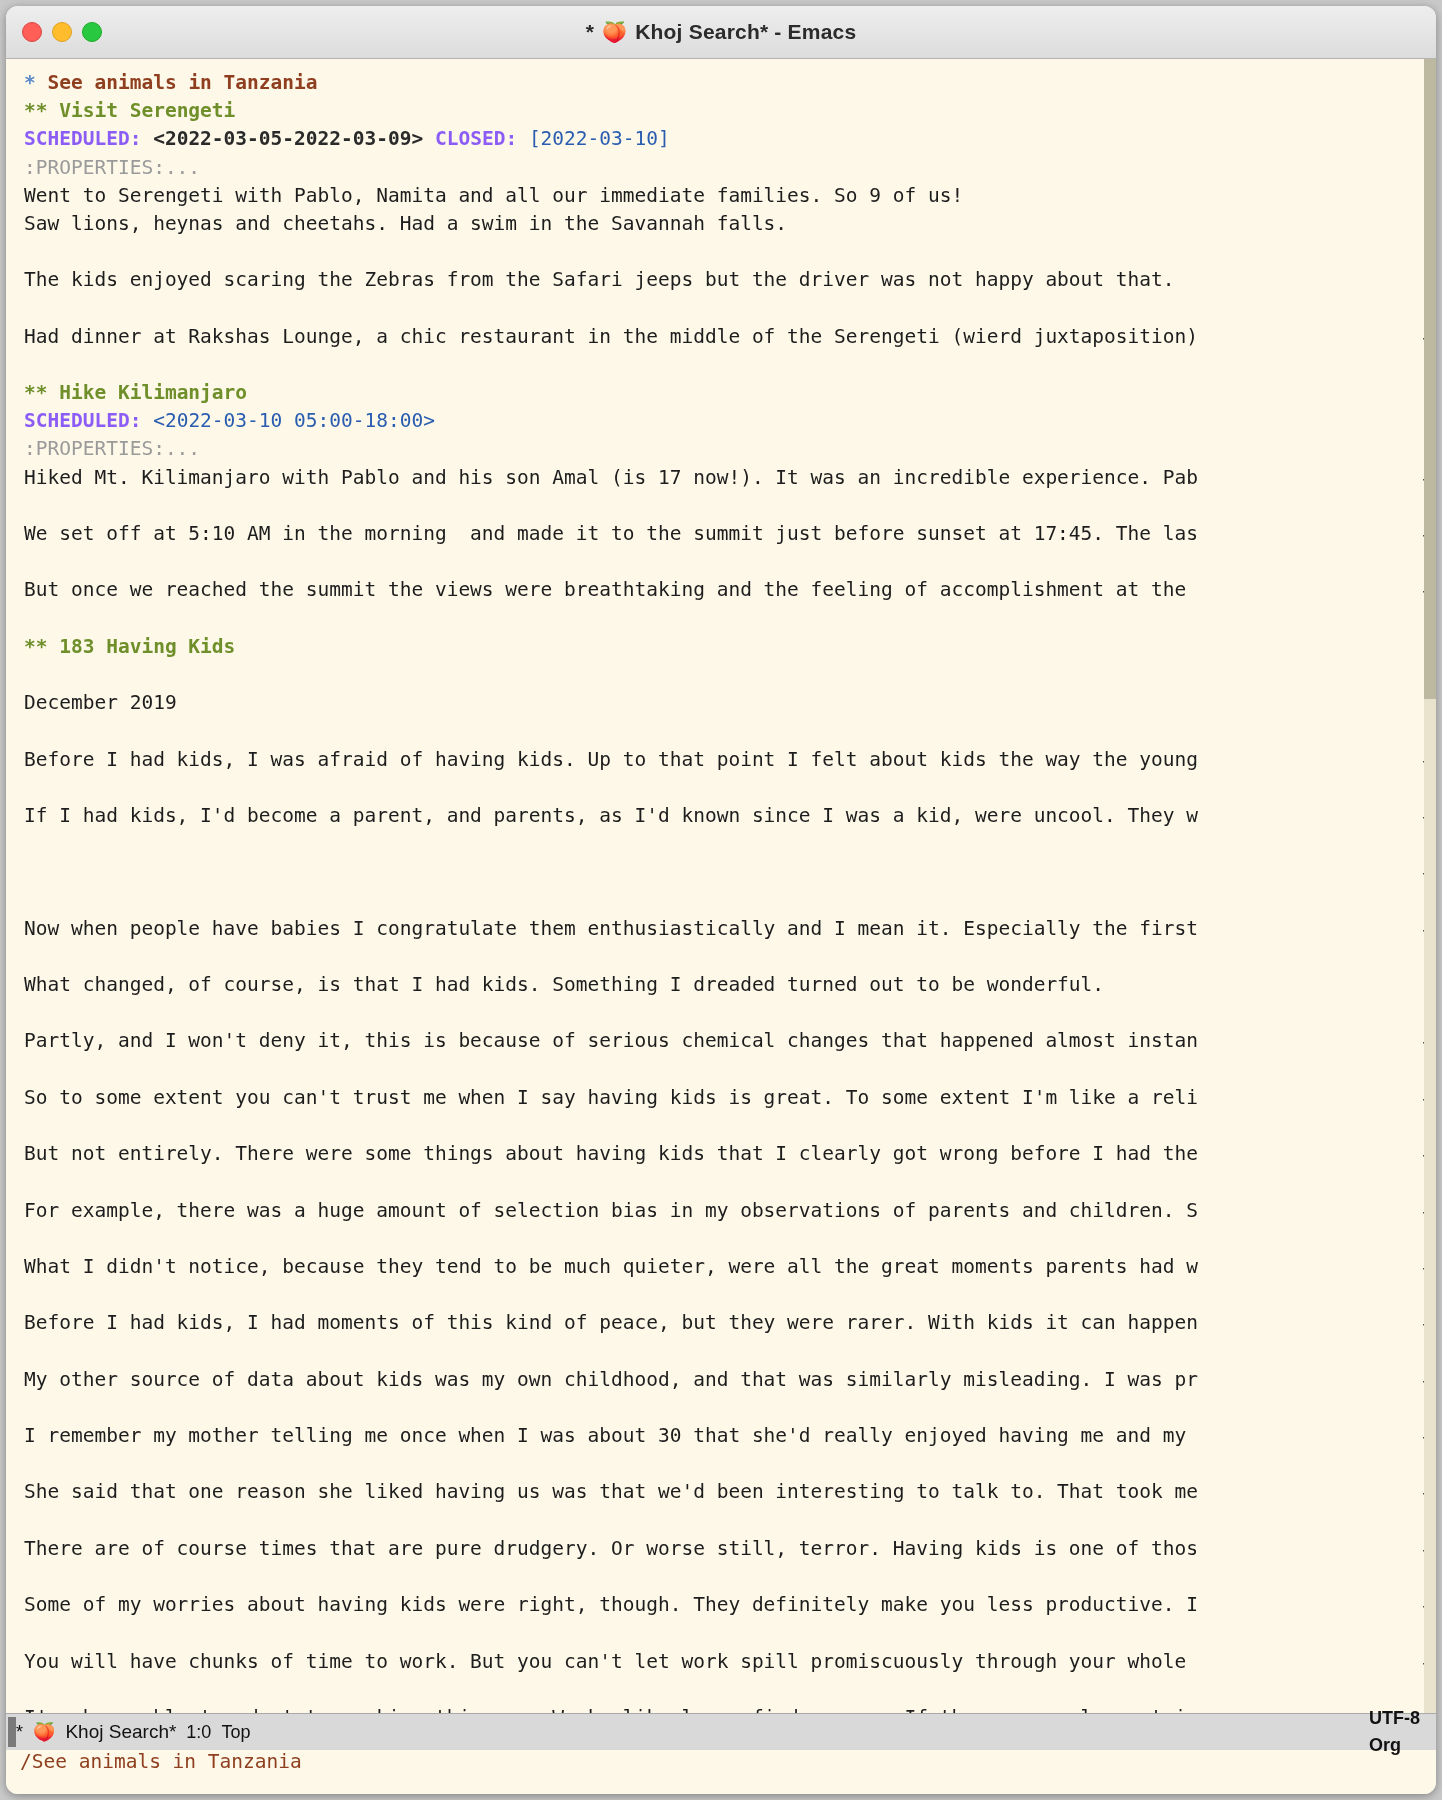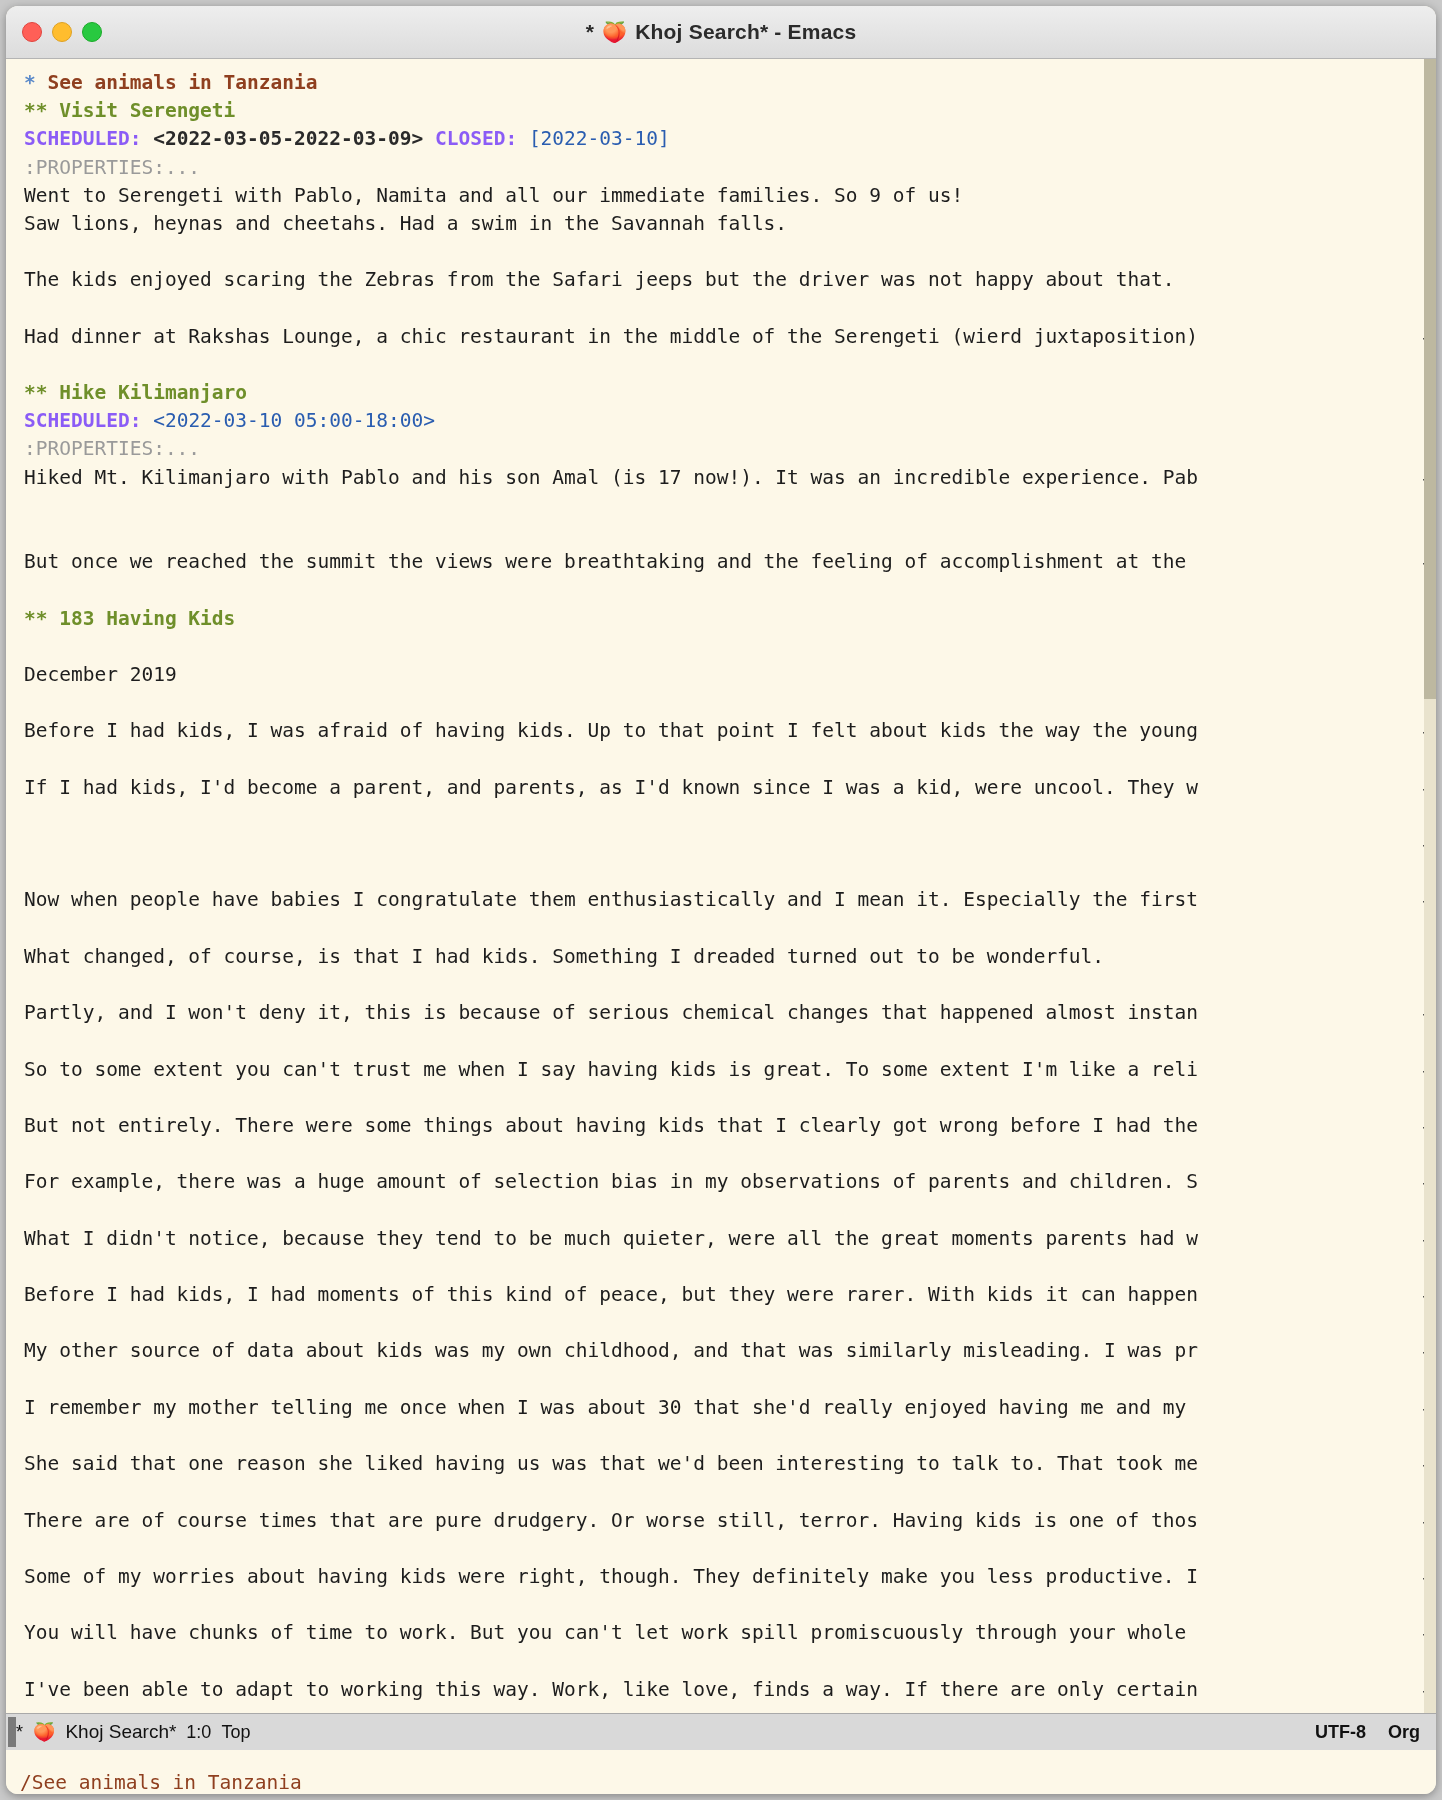--- a/index.html
+++ b/index.html
@@ -130,38 +130,39 @@
     color: #111;
     padding: 0 16px 0 10px;
     position: relative;
   }
   .ml-left { display: flex; align-items: center; gap: 10px; }
   .ml-bufname { font-weight: normal; font-size: 19px; }
   .ml-pos { font-weight: normal; }
   .ml-right {
     margin-left: auto;
     display: flex;
-    gap: 22px;
+    gap: 6px;
     font-weight: bold;
+    flex-direction: column;
   }
   .ml-bar {
     position: absolute;
     left: 2px;
     top: 3px;
     width: 8px;
     height: 30px;
     background: #7a7a7a;
   }
   
   .minibuffer {
     flex: 0 0 44px;
     height: 44px;
     background: #fdf8e8;
     display: flex;
-    align-items: flex-end;
+    align-items: flex-start;
     padding-left: 14px;
     font-size: 19.5px;
     color: #8f3f1f;
   }
 </style>
 </head>
 <body>
 
 <div class="window">
 
@@ -204,20 +205,21 @@
     <div class="line hdr2"><span>**</span> <span>Hike Kilimanjaro</span></div>
 
     <div class="line"><span class="kw">SCHEDULED:</span> <span class="ts-link">&lt;2022-03-10 05:00-18:00&gt;</span></div>
 
     <div class="line props"><span>:PROPERTIES:...</span></div>
 
     <div class="line body-txt"><span>Hiked Mt. Kilimanjaro with Pablo and his son Amal (is 17 now!). It was an incredible experience. Pab</span><span class="wrapmark">↠</span></div>
 
     <div class="line blank"></div>
 
+    <div class="line body-txt"><span>We set off at 5:10 AM in the morning  and made it to the summit just before sunset at 17:45. The las</span><span class="wrapmark">↠</span></div>
 
     <div class="line blank"></div>
 
     <div class="line body-txt"><span>But once we reached the summit the views were breathtaking and the feeling of accomplishment at the </span><span class="wrapmark">↠</span></div>
 
     <div class="line blank"></div>
 
     <div class="line hdr2"><span>**</span> <span>183 Having Kids</span></div>
 
     <div class="line blank"></div>

